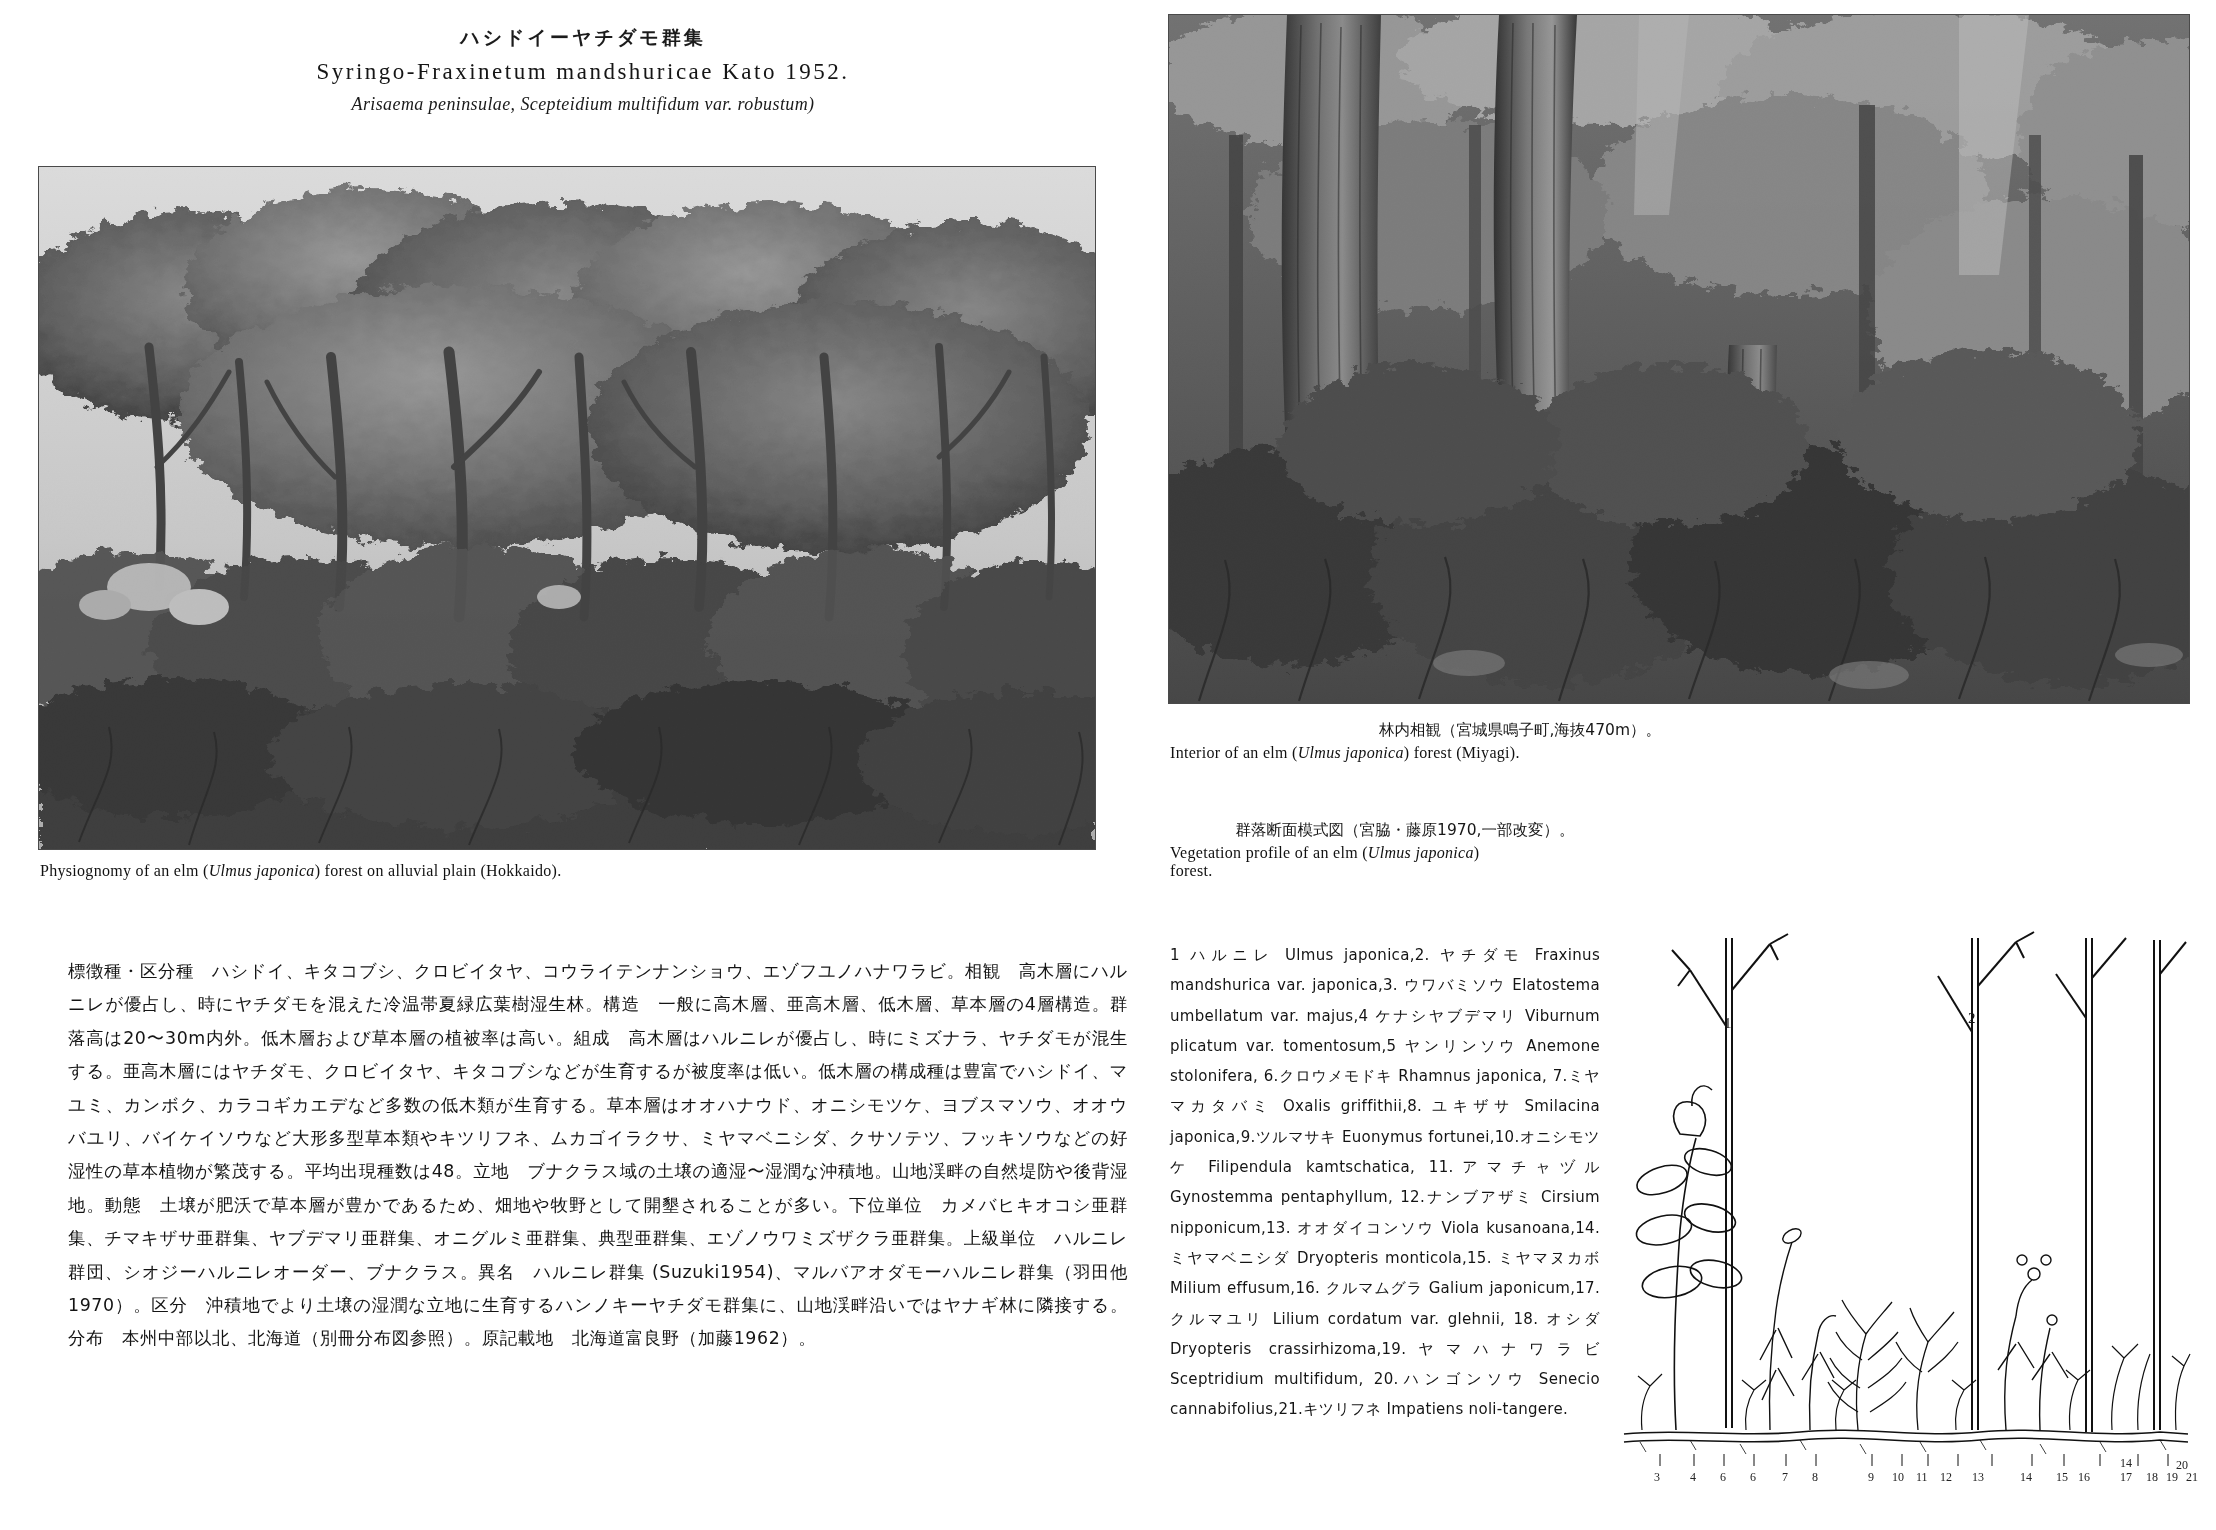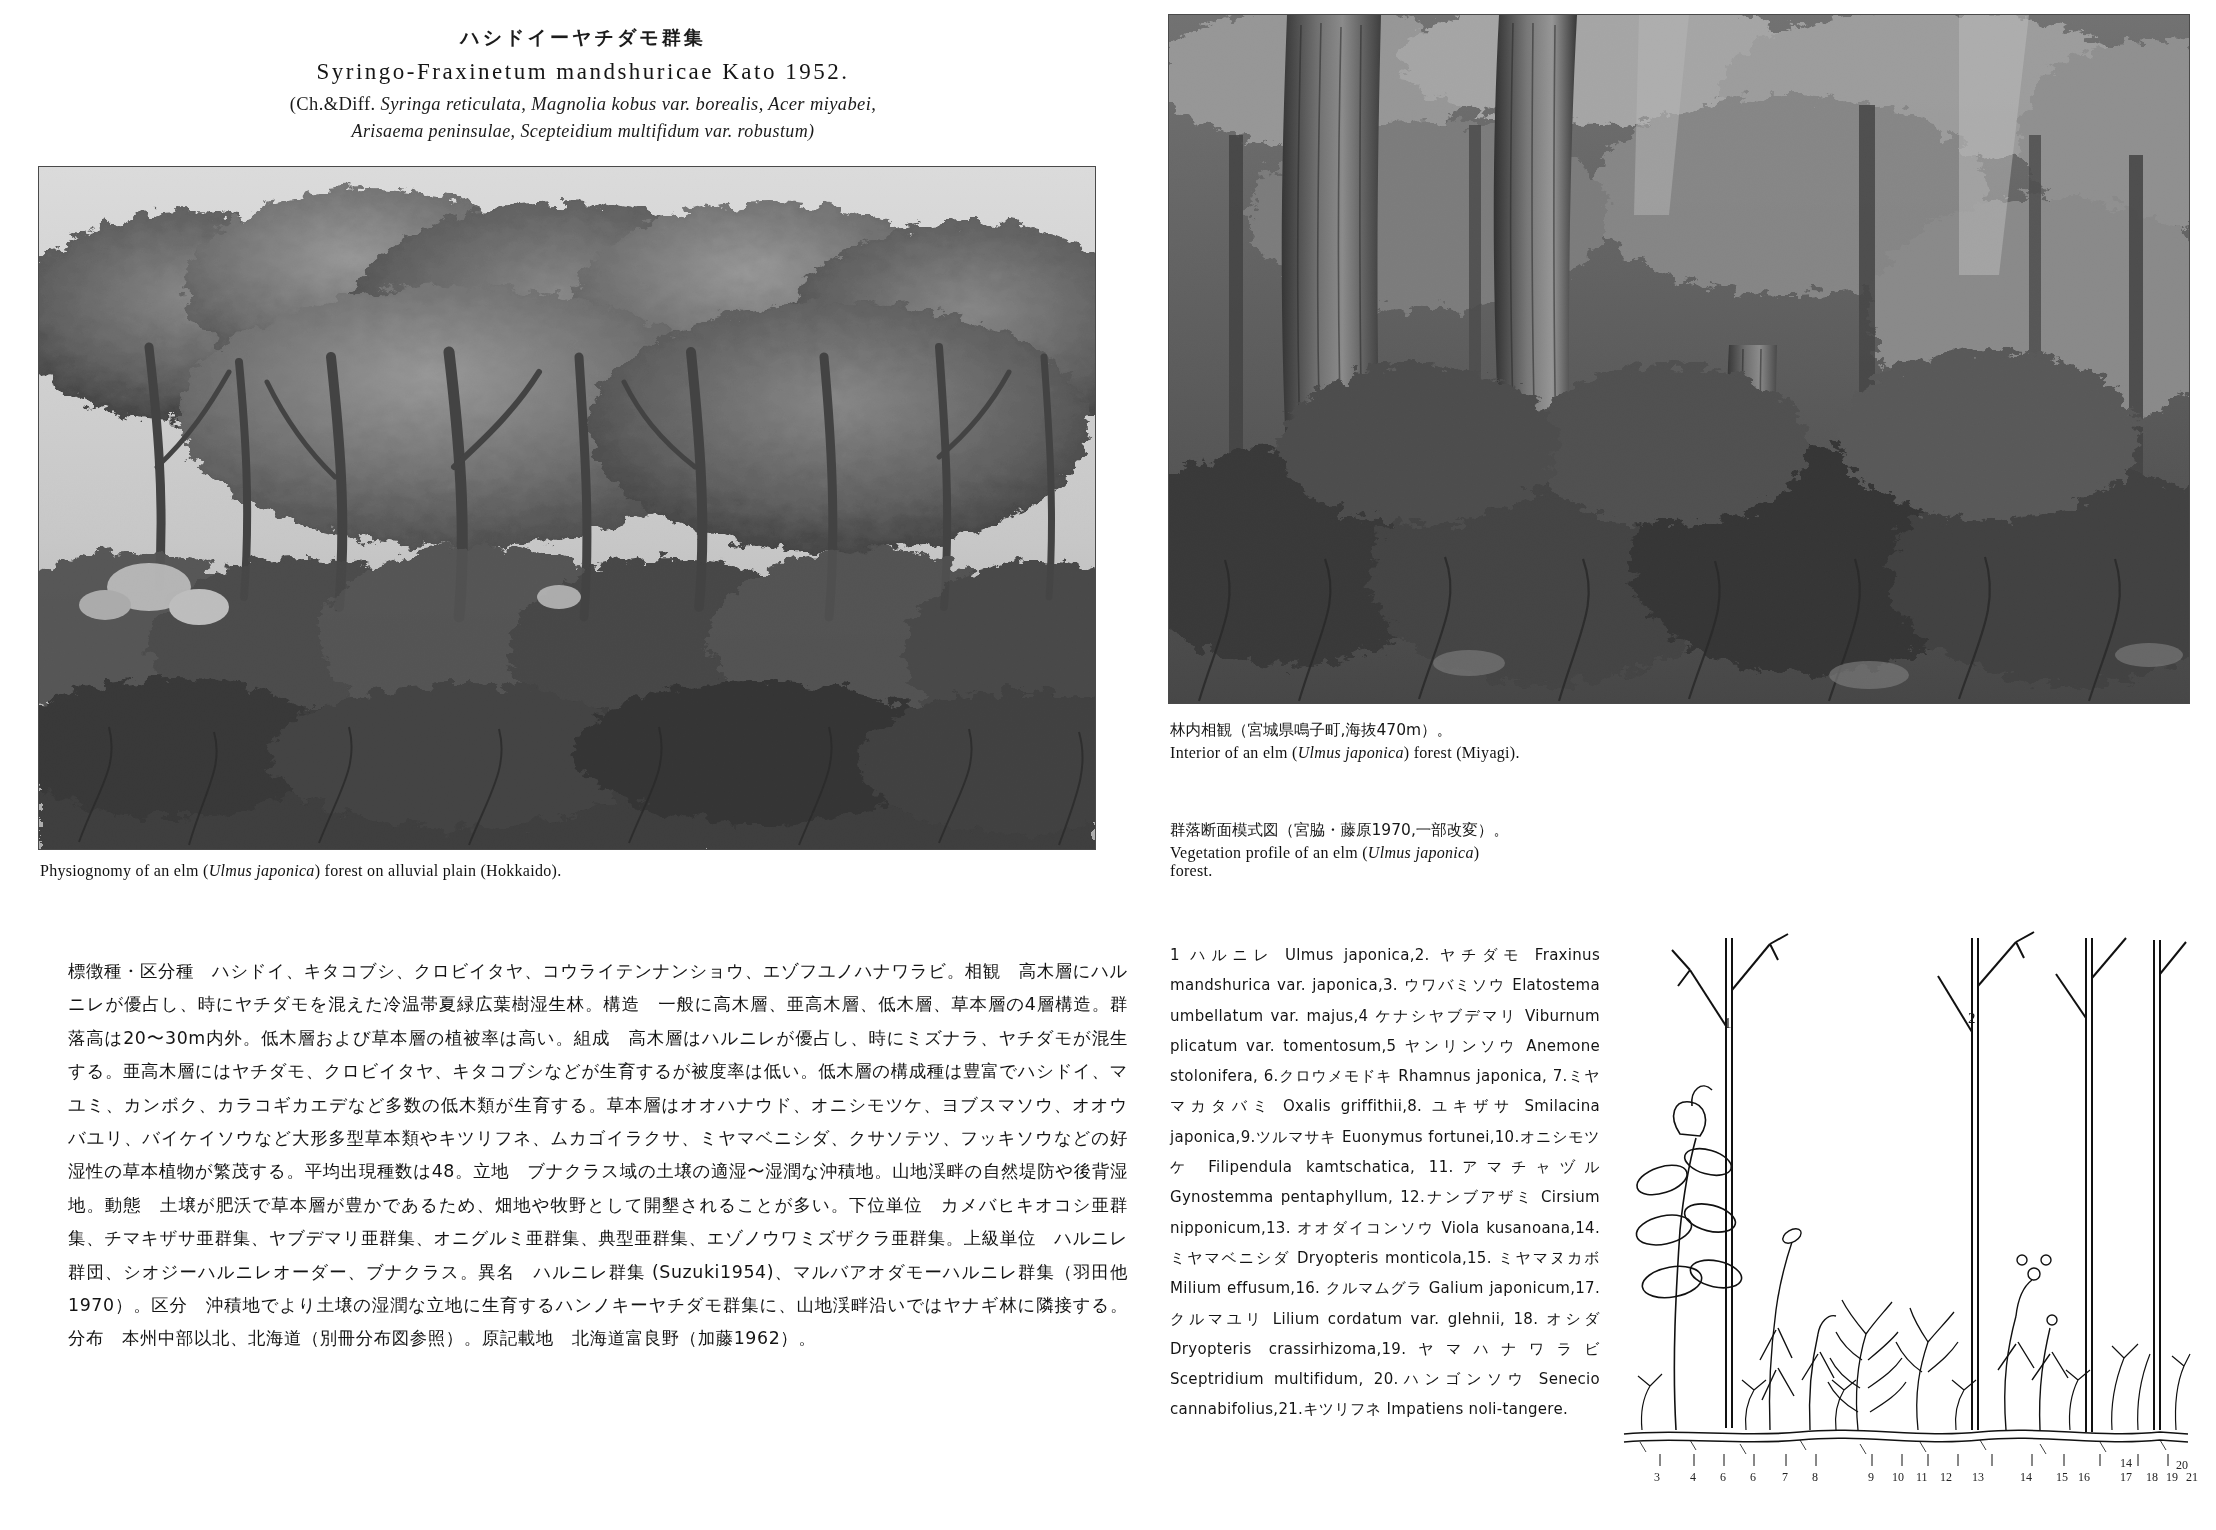--- a/index.html
+++ b/index.html
@@ -74,20 +74,21 @@
     left: 0px;
     top: 166px;
     width: 1056px;
     height: 682px;
   }
   .cap {
     font-family: "DejaVu Sans", sans-serif;
     font-size: 15.5px;
     line-height: 1.65;
     color: #171717;
+    text-align: center;
   }
   .cap-en {
     font-family: "Liberation Serif", serif;
     font-size: 16px;
     letter-spacing: 0.3px;
   }
   .cap-en i { font-style: italic; }
 
   #cap-left {
     position: absolute;
@@ -184,21 +185,20 @@
 </head>
 <body>
 
 <div class="page">
 
   <div class="left-col">
 
     <div class="title-block">
       <div class="title-jp">ハシドイーヤチダモ群集</div>
       <div class="title-sci">Syringo-Fraxinetum mandshuricae Kato 1952.</div>
-      <div class="title-diff"><span>(Ch.&amp;Diff. </span><i>Syringa reticulata, Magnolia kobus var. borealis, Acer miyabei,</i></div>
       <div class="title-diff2">Arisaema peninsulae, Scepteidium multifidum var. robustum)</div>
     </div>
 
     <div class="photo" id="photo-physiognomy">
       <svg width="1056" height="682" viewBox="0 0 1056 682" preserveAspectRatio="none">
         <defs>
           <linearGradient id="skyg" x1="0" y1="0" x2="0" y2="1">
             <stop offset="0%" stop-color="#e9e9e9"></stop>
             <stop offset="55%" stop-color="#d2d2d2"></stop>
             <stop offset="100%" stop-color="#b3b3b3"></stop>

